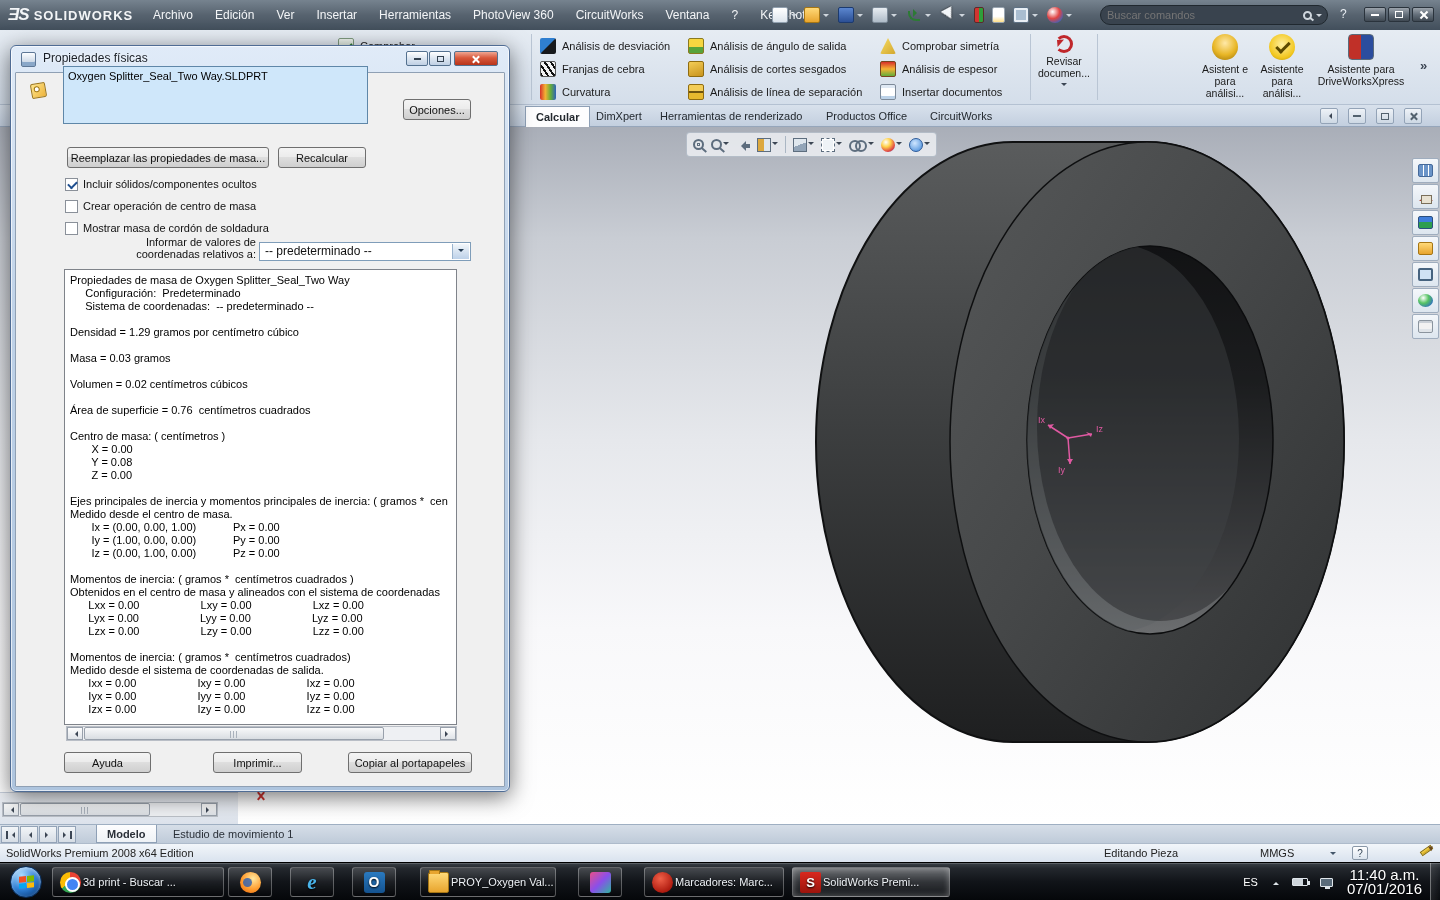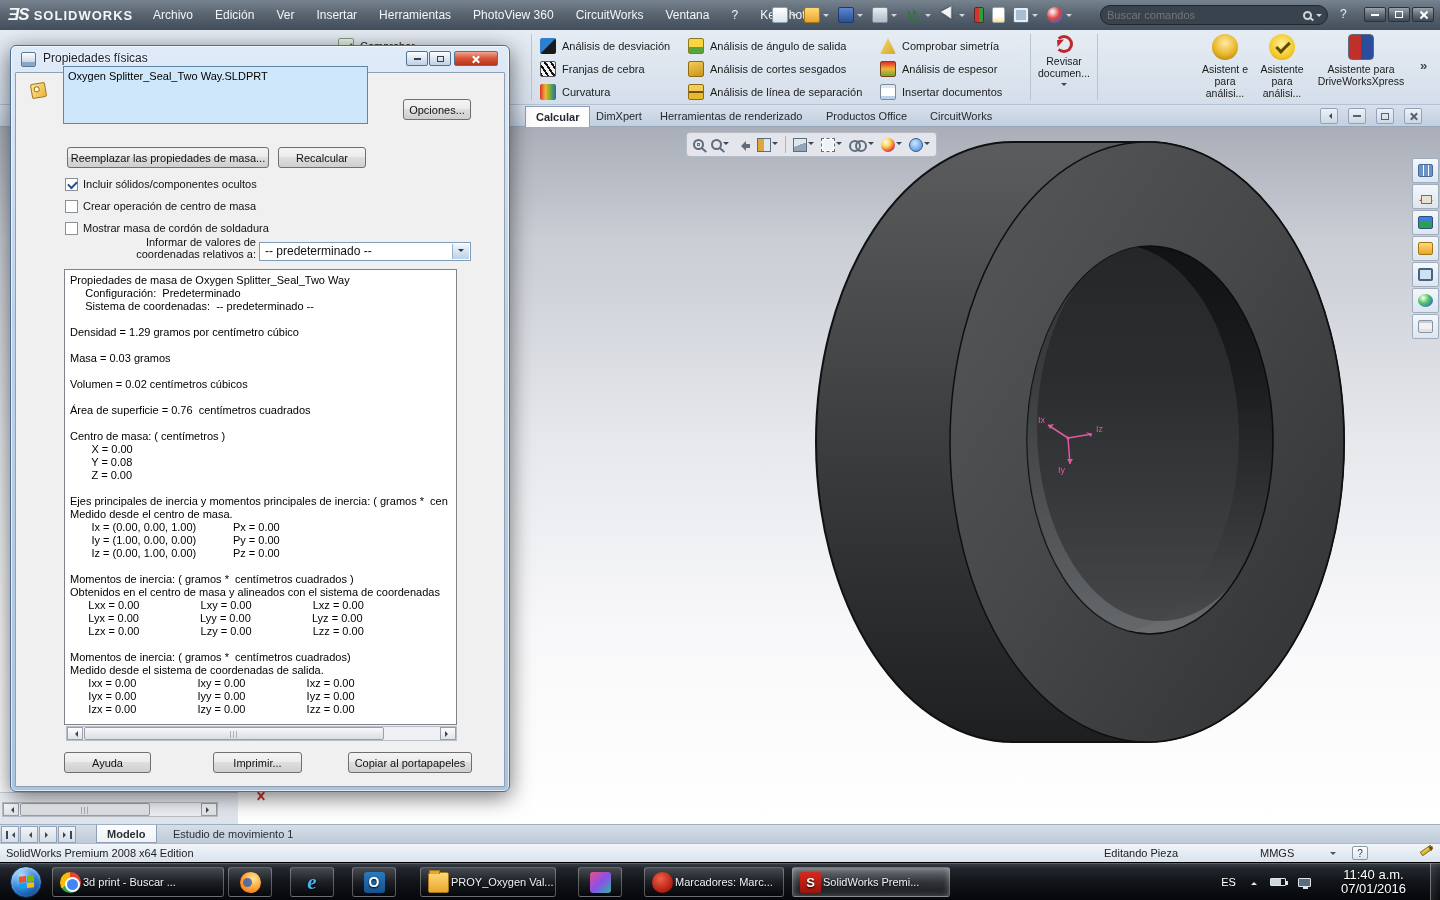--- a/index.html
+++ b/index.html
@@ -169,21 +169,21 @@
   .ti-ol{border-radius:3px;background:linear-gradient(#2a7ac0,#14528f);color:#fff;font-weight:bold;font-size:14px;text-align:center;line-height:21px}
   .ti-folder{border-radius:2px;background:linear-gradient(#ffd978,#e8a52e);border:1px solid #a67614;position:relative}
   .ti-folder::before{content:"";position:absolute;left:0;top:-3px;width:9px;height:3px;background:#e8a52e;border:1px solid #a67614;border-bottom:0}
   .ti-brush{border-radius:3px;background:linear-gradient(135deg,#e94f8a,#8a4fe9 50%,#2fb6a0)}
   .ti-sw{border-radius:2px;background:linear-gradient(#d8281e,#9c140c);color:#fff;font-weight:bold;font-size:13px;text-align:center;line-height:21px}
   .tray{position:absolute;right:0;top:0;height:38px;display:flex;align-items:center}
   .battery{width:16px;height:8px;border:1px solid #dfe5ea;border-radius:1px;position:relative;background:linear-gradient(90deg,#cfd6dc 0 75%,transparent 75%)}
   .battery::after{content:"";position:absolute;right:-3px;top:2px;width:2px;height:4px;background:#dfe5ea}
   .monitor{width:13px;height:9px;border:1px solid #dfe5ea;border-radius:1px;position:relative;background:#5a6b7a}
   .monitor::after{content:"";position:absolute;left:4px;bottom:-3px;width:5px;height:2px;background:#dfe5ea}
-  .clock{text-align:center;font-size:13px;line-height:14px;color:#fff;text-shadow:0 1px 2px #000;margin:0 24px}
+  .clock{text-align:center;font-size:15px;line-height:14px;color:#fff;text-shadow:0 1px 2px #000;margin:0 8px}
   .showdesk{width:10px;height:38px;border-left:1px solid rgba(255,255,255,.4);background:linear-gradient(90deg,rgba(255,255,255,.10),rgba(255,255,255,.02))}
 </style>
 </head>
 <body>
 
 <div class="screen">
 
   <div id="graphics" class="abs">
     <svg width="1440" height="697" viewBox="0 0 1440 697">
       <defs>

